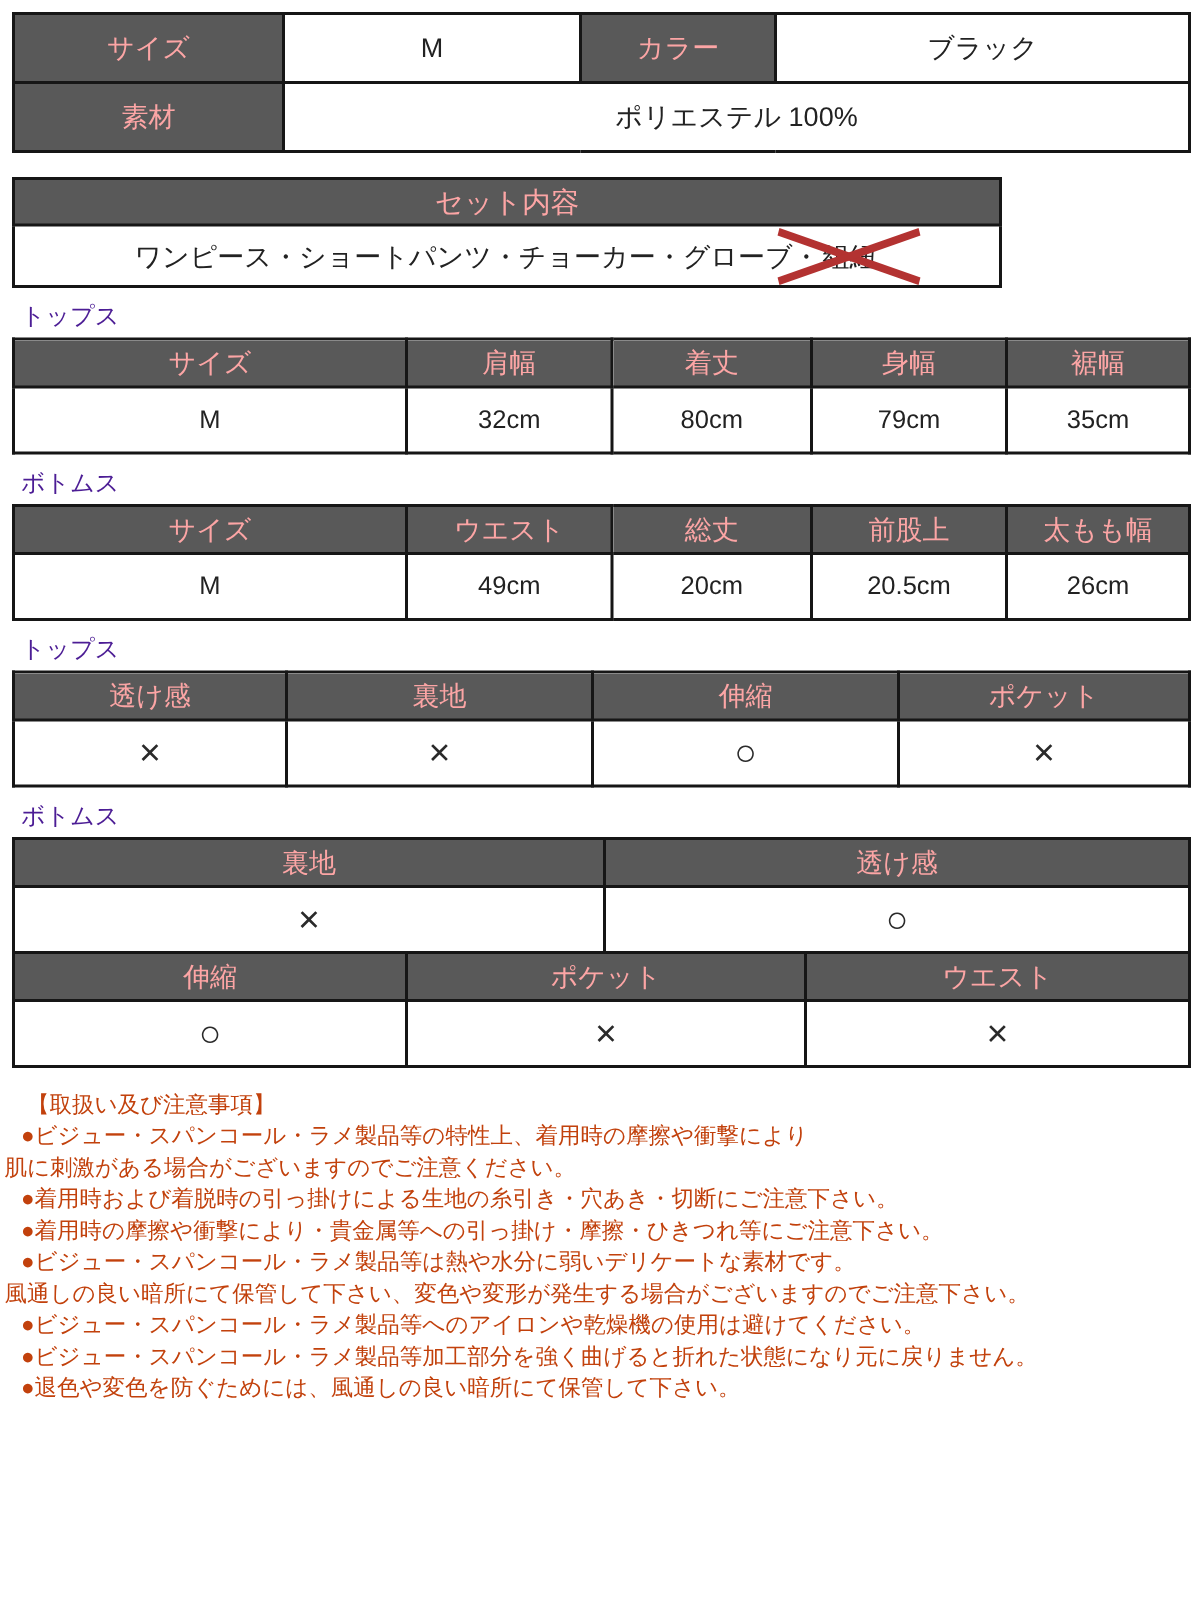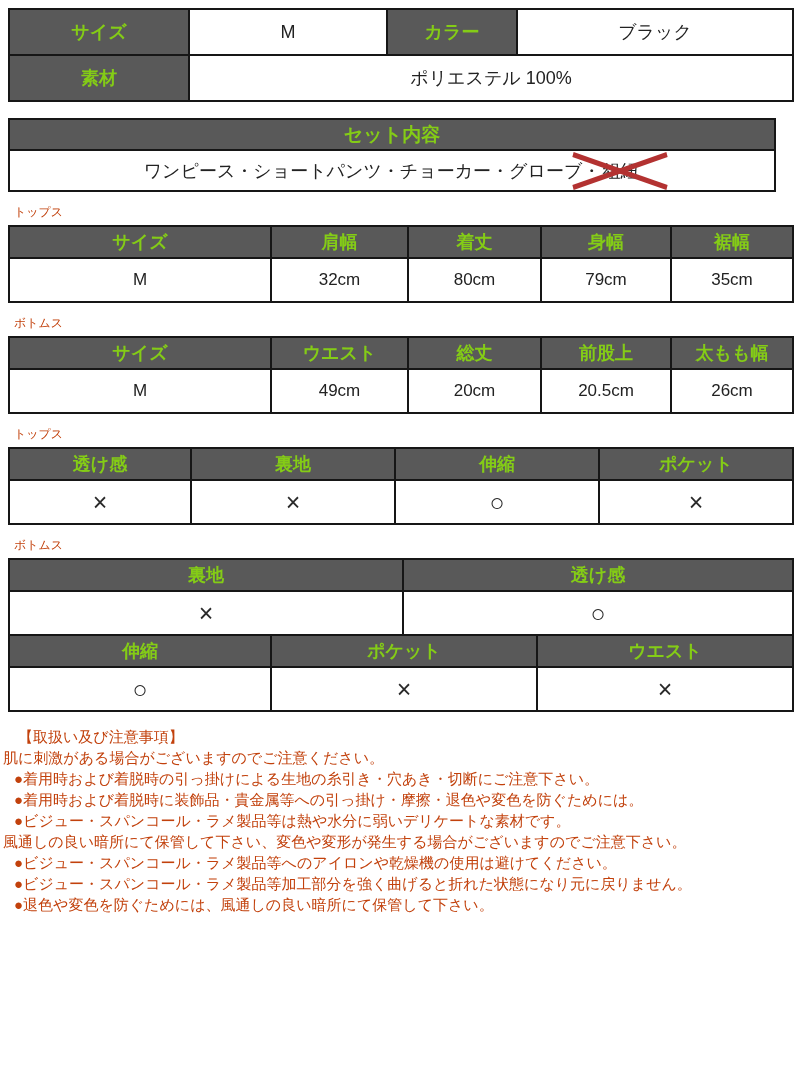--- a/index.html
+++ b/index.html
@@ -1,37 +1,37 @@
 <!DOCTYPE html>
 <html><head>
 <meta charset="utf-8">
 <style>
   * { margin:0; padding:0; box-sizing:border-box; }
   html,body { width:800px; height:1067px; background:#ffffff; overflow:hidden;
     font-family:"Liberation Sans","DejaVu Sans",sans-serif; }
   .page { width:800px; height:1067px; padding:8px; }
 
-  table { border-collapse:collapse; table-layout:fixed; width:768px;
+  table { border-collapse:collapse; table-layout:fixed; width:660px;
     border:2px solid #161616; }
   td { border:2px solid #161616; text-align:center; vertical-align:middle;
     overflow:hidden; }
-  td.hd { background:#595959; color:#84cc16; font-weight:bold; font-size:18px;
+  td.hd { background:#595959; color:#fca5a5; font-weight:normal; font-size:18px;
     height:32px; }
   td.val { background:#ffffff; color:#222222; font-size:17px; height:44px; }
   td.mark { font-size:25px; font-weight:normal; color:#2a2a2a; }
 
   .spec td { height:46px; }
   .spec td.hd { font-size:18px; }
   .spec td.val { font-size:18px; }
 
   .settbl { margin-top:16px; }
   .settbl td.hd { height:31px; font-size:19px; }
   .settbl td.val { height:41px; font-size:18px; }
 
-  .sec-label { font-size:12px; color:#c2410c; margin:10px 0 3px 6px;
+  .sec-label { font-size:16px; color:#4c1d95; margin:10px 0 3px 6px;
     line-height:20px; }
 
   .struck { position:relative; display:inline-block; padding:0 2px; }
   .struck svg { position:absolute; left:-30px; top:-8px;
     width:calc(100% + 60px); height:calc(100% + 16px); overflow:visible; }
 
   .joined { margin-top:-2px; }
 
   .notes { margin-top:14px; font-size:15px; line-height:21px; color:#c2410c; }
   .notes .title { margin-left:10px; }
@@ -190,23 +190,24 @@
     <tr>
       <td class="val mark">○</td>
       <td class="val mark">×</td>
       <td class="val mark">×</td>
     </tr>
   </tbody>
     </table>
 
   <div class="notes">
     <div class="title">【取扱い及び注意事項】</div>
+    <div class="bullet">●ビジュー・スパンコール・ラメ製品等の特性上、着用時の摩擦や衝撃により</div>
     <div class="cont">肌に刺激がある場合がございますのでご注意ください。</div>
     <div class="bullet">●着用時および着脱時の引っ掛けによる生地の糸引き・穴あき・切断にご注意下さい。</div>
-    <div class="bullet">●着用時および着脱時に装飾品・貴金属等への引っ掛け・摩擦・退色や変色を防ぐためには。</div>
+    <div class="bullet">●着用時の摩擦や衝撃により・貴金属等への引っ掛け・摩擦・ひきつれ等にご注意下さい。</div>
     <div class="bullet">●ビジュー・スパンコール・ラメ製品等は熱や水分に弱いデリケートな素材です。</div>
     <div class="cont">風通しの良い暗所にて保管して下さい、変色や変形が発生する場合がございますのでご注意下さい。</div>
     <div class="bullet">●ビジュー・スパンコール・ラメ製品等へのアイロンや乾燥機の使用は避けてください。</div>
     <div class="bullet">●ビジュー・スパンコール・ラメ製品等加工部分を強く曲げると折れた状態になり元に戻りません。</div>
     <div class="bullet">●退色や変色を防ぐためには、風通しの良い暗所にて保管して下さい。</div>
   </div>
 
 </div>
 
 </body></html>

